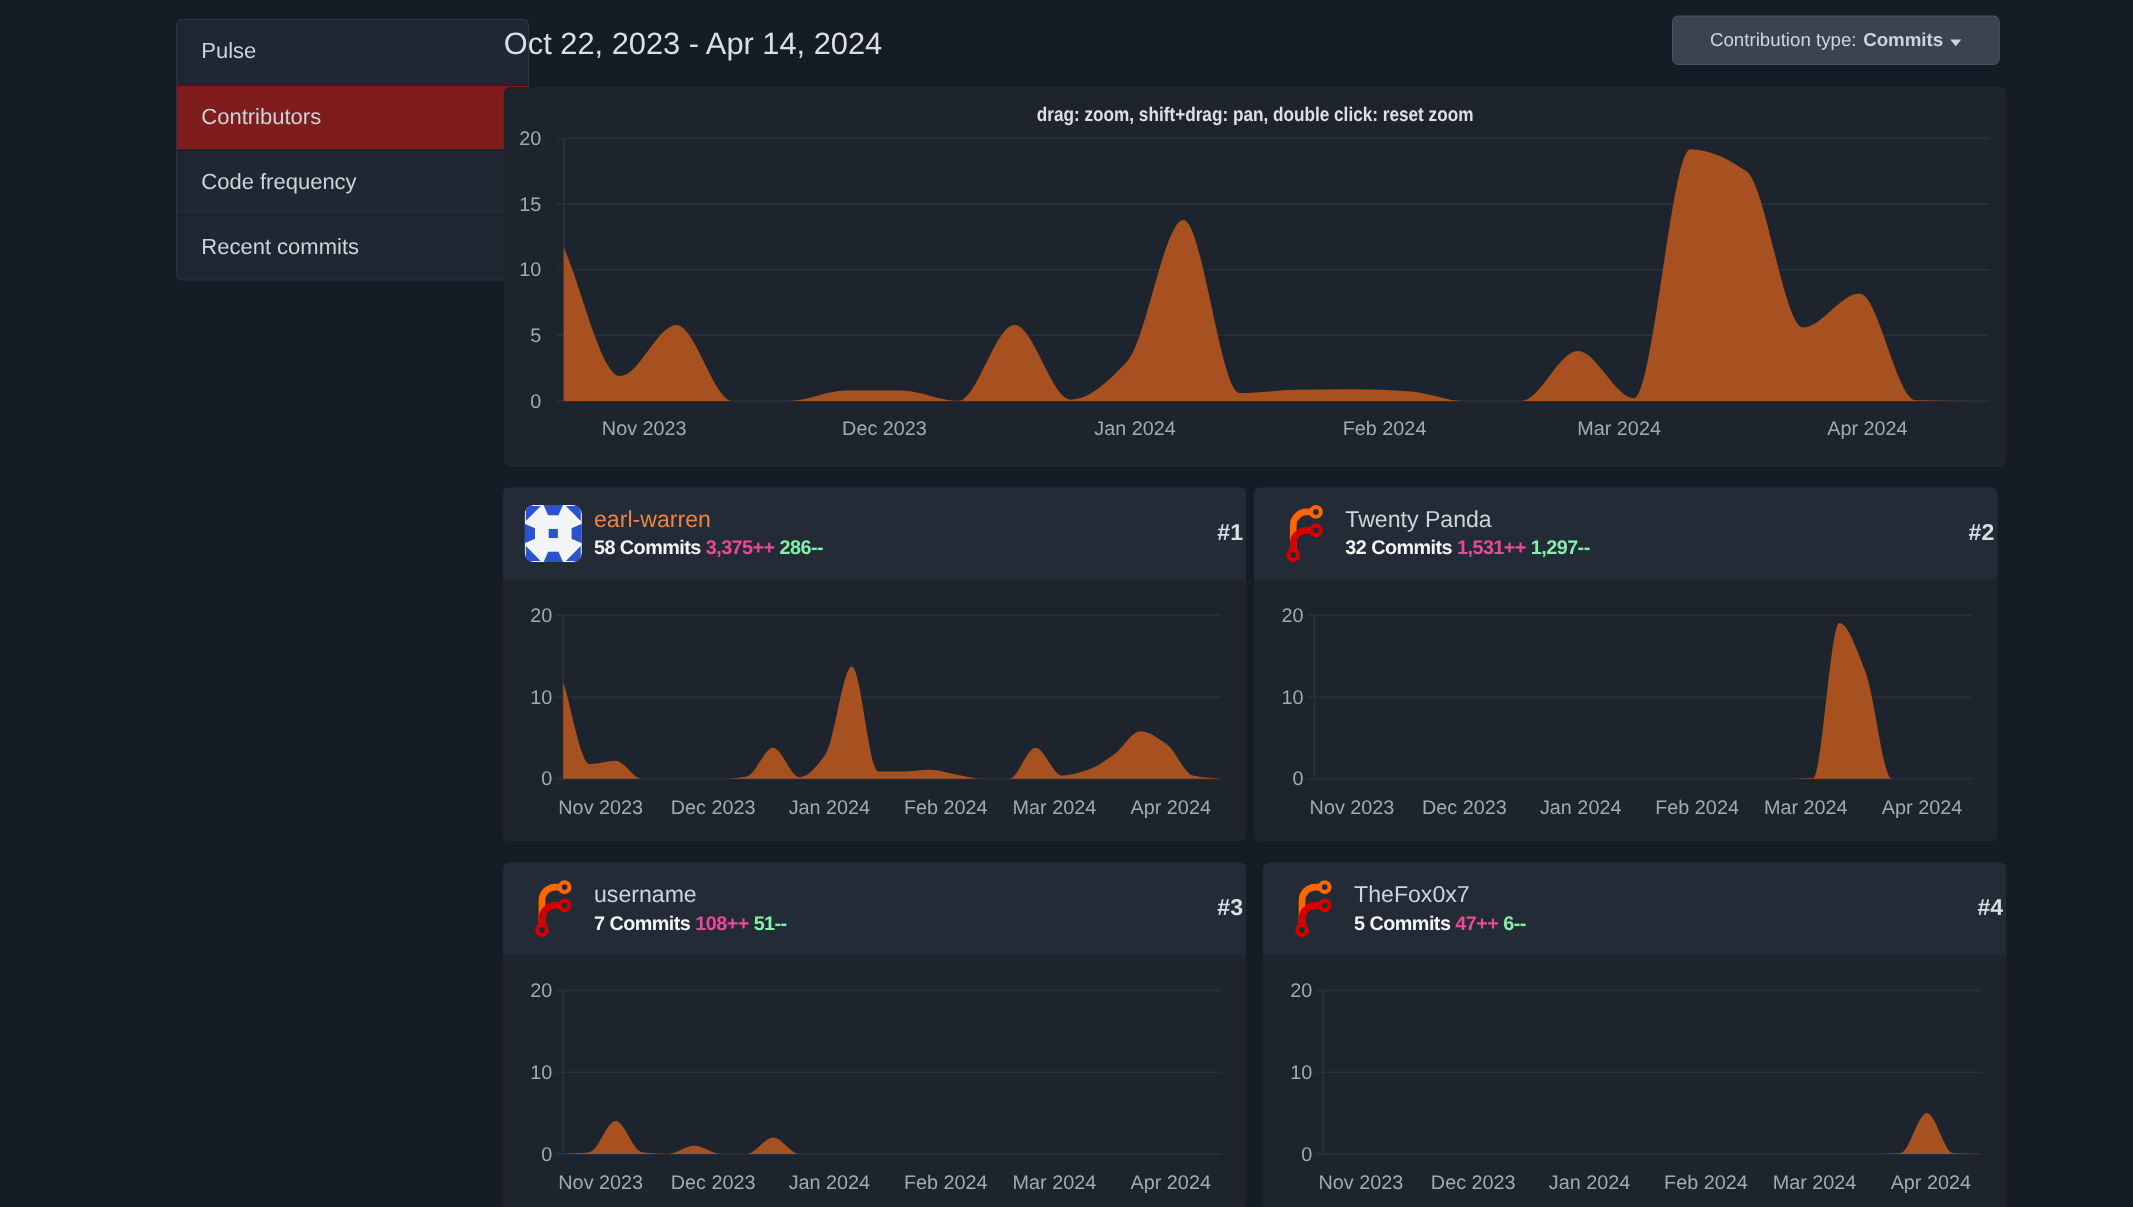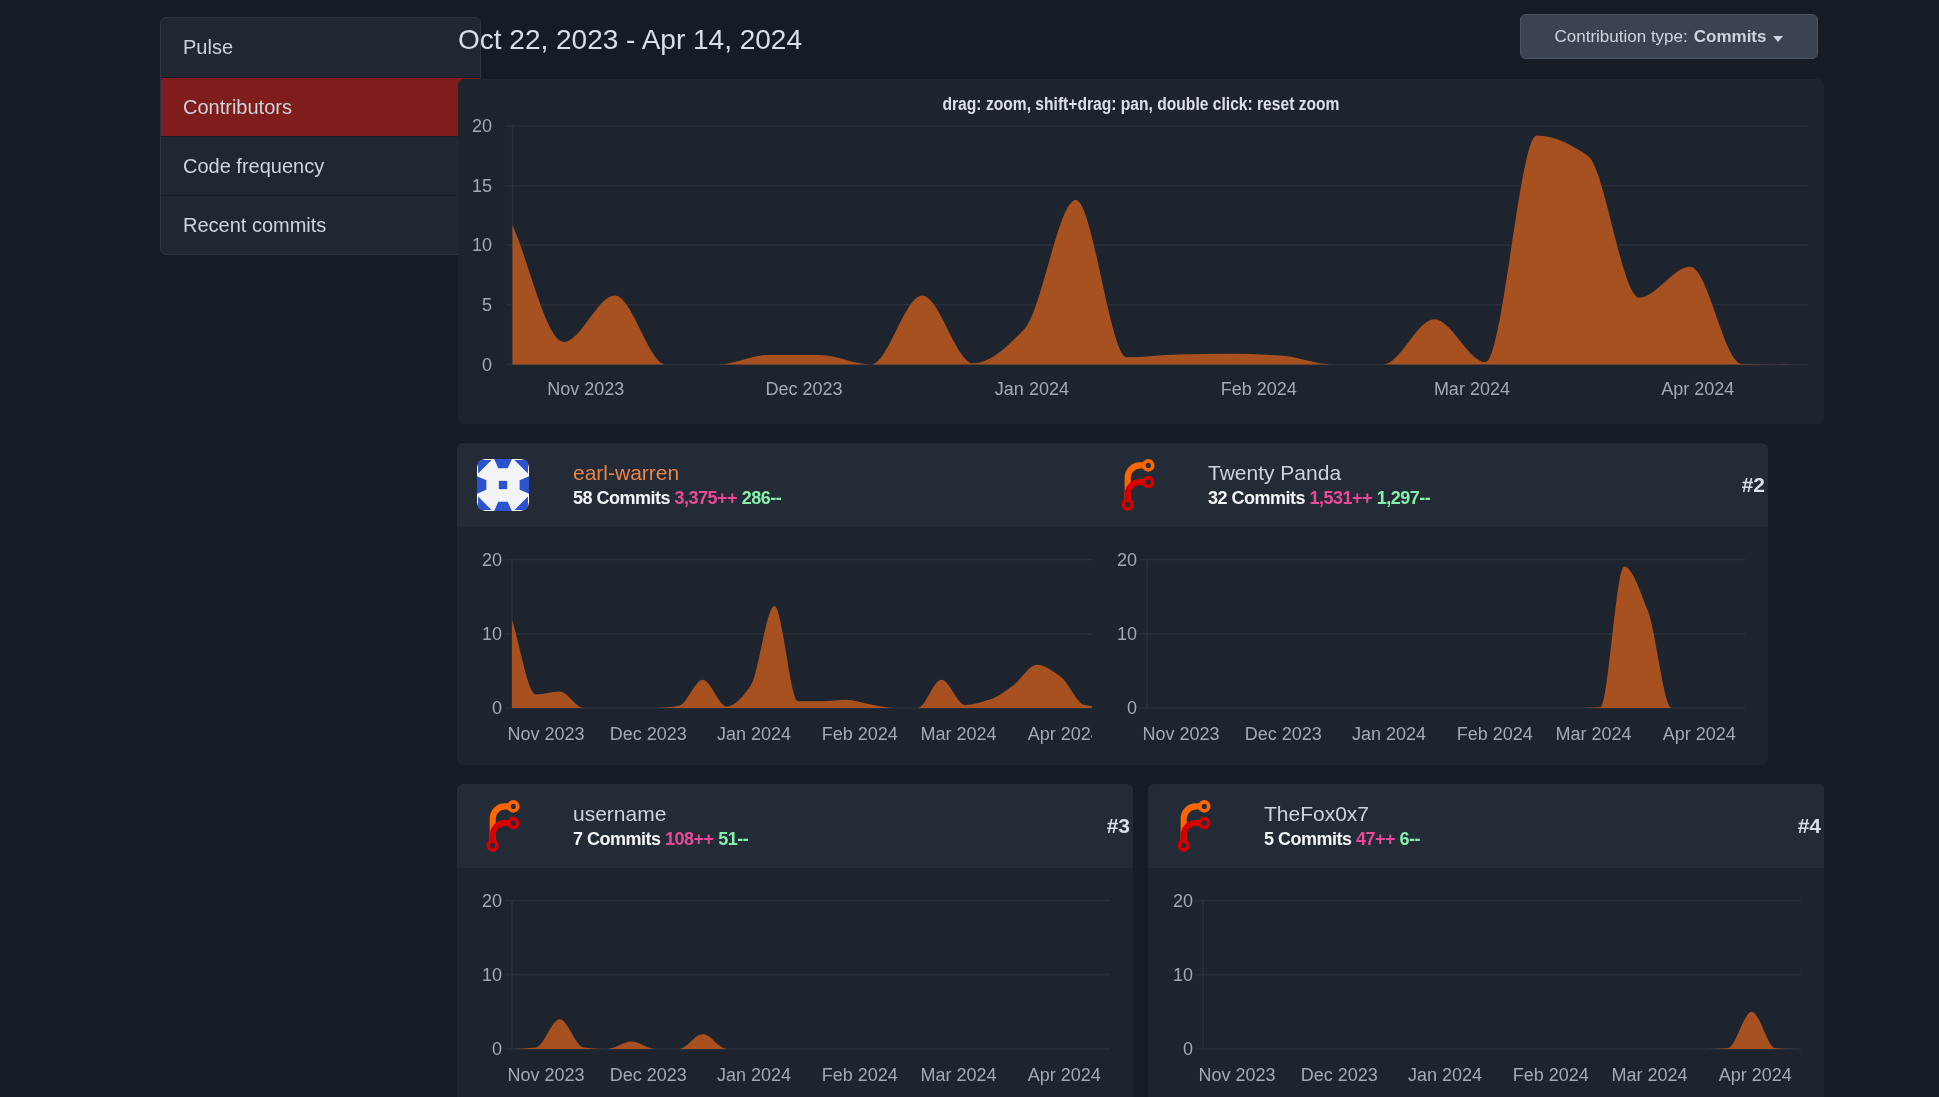--- a/index.html
+++ b/index.html
@@ -18,21 +18,21 @@
   border:1px solid #4a5462; border-radius:6px; color:#ccd5de; font-size:17px;
   display:flex; align-items:center; justify-content:center; }
 .btn b { margin-left:6px; }
 .caret { width:0; height:0; border-left:5.5px solid transparent; border-right:5.5px solid transparent;
   border-top:6.5px solid #ccd5de; margin-left:7px; margin-top:4px; }
 
 .maincard { position:absolute; left:458px; top:79px; width:1366px; height:345px;
   background:#1e242e; border-radius:6px; }
 
 .card { position:absolute; width:676px; height:322px; background:#1e242e; border-radius:6px; overflow:hidden; }
-.chead { height:84px; background:#232b36; display:flex; align-items:center; padding:0 3px 0 20px;gap:33px; }
+.chead { height:84px; background:#232b36; display:flex; align-items:center; padding:0 3px 0 20px; }
 .avatar { border-radius:8px; flex:0 0 auto; }
 .cinfo { margin-left:11px; flex:1 1 auto; }
 .cname { font-size:21px; color:#ccd4dc; line-height:26px; }
 .cname.lnk { color:#ec8445; }
 .cstats { letter-spacing:-0.5px; font-size:18px; color:#f2f4f6; line-height:24px; }
 .cstats .add { color:#ec4899; font-weight:bold; }
 .cstats .del { color:#86efac; font-weight:bold;margin-top:35px; }
 .rank { font-size:21px; font-weight:bold; color:#d9dfe6; }
 .cbody { height:238px; }
 </style></head>
@@ -98,21 +98,21 @@
         <line x1="55" y1="116.5" x2="55" y2="265" stroke="#2c343f" stroke-width="1.4"></line>
         <path d="M55.0 265.0L55.0 177.1C63.0 201.9 70.9 251.6 78.9 251.6C86.8 251.6 94.8 248.6 102.7 248.6C110.7 248.6 118.6 265.0 126.6 265.0C134.5 265.0 142.5 265.0 150.4 265.0C158.4 265.0 166.3 265.0 174.3 265.0C182.2 265.0 190.2 265.0 198.1 265.0C206.1 265.0 214.0 264.1 222.0 262.8C229.9 261.4 237.9 236.7 245.8 236.7C253.8 236.7 261.8 263.5 269.7 263.5C277.7 263.5 285.6 253.7 293.6 242.7C301.5 231.6 309.5 162.9 317.4 162.9C325.4 162.9 333.3 258.3 341.3 258.3C349.2 258.3 357.2 258.3 365.1 258.3C373.1 258.3 381.0 256.8 389.0 256.8C396.9 256.8 404.9 259.9 412.8 261.3C420.8 262.6 428.7 265.0 436.7 265.0C444.6 265.0 452.6 265.0 460.6 265.0C468.5 265.0 476.5 236.7 484.4 236.7C492.4 236.7 500.3 262.0 508.3 262.0C516.2 262.0 524.2 259.3 532.1 256.8C540.1 254.3 548.0 248.3 556.0 242.7C563.9 237.0 571.9 221.8 579.8 221.8C587.8 221.8 595.7 228.1 603.7 233.7C611.6 239.3 619.6 260.2 627.5 262.0C635.5 263.8 643.4 264.0 651.4 265.0L651.4 265.0Z" fill="#a85120"></path>
         <text x="89.1" y="297" text-anchor="middle" font-size="18px" fill="#a2aab4" font-family="Liberation Sans, sans-serif">Nov 2023</text>
         <text x="191.3" y="297" text-anchor="middle" font-size="18px" fill="#a2aab4" font-family="Liberation Sans, sans-serif">Dec 2023</text>
         <text x="297.0" y="297" text-anchor="middle" font-size="18px" fill="#a2aab4" font-family="Liberation Sans, sans-serif">Jan 2024</text>
         <text x="402.8" y="297" text-anchor="middle" font-size="18px" fill="#a2aab4" font-family="Liberation Sans, sans-serif">Feb 2024</text>
         <text x="501.6" y="297" text-anchor="middle" font-size="18px" fill="#a2aab4" font-family="Liberation Sans, sans-serif">Mar 2024</text>
         <text x="607.3" y="297" text-anchor="middle" font-size="18px" fill="#a2aab4" font-family="Liberation Sans, sans-serif">Apr 2024</text>
       </svg></div>
 </div>
-<div class="card" style="left:1092px;top:443px;">
+<div class="card" style="left:1140px;top:443px;">
 <div class="chead">
 <svg class="avatar" width="52" height="52" viewBox="0 0 212 212">
         <g transform="translate(6 6)" fill="none">
           <path d="M58 168 V70 a50 50 0 0 1 50-50 h20" stroke="#ff6600" stroke-width="25"></path>
           <path d="M58 168 v-30 a50 50 0 0 1 50-50 h20" stroke="#d40000" stroke-width="25"></path>
           <circle cx="142" cy="20" r="18" stroke="#ff6600" stroke-width="15"></circle>
           <circle cx="142" cy="88" r="18" stroke="#d40000" stroke-width="15"></circle>
           <circle cx="58" cy="180" r="18" stroke="#d40000" stroke-width="15"></circle>
         </g>
       </svg>

